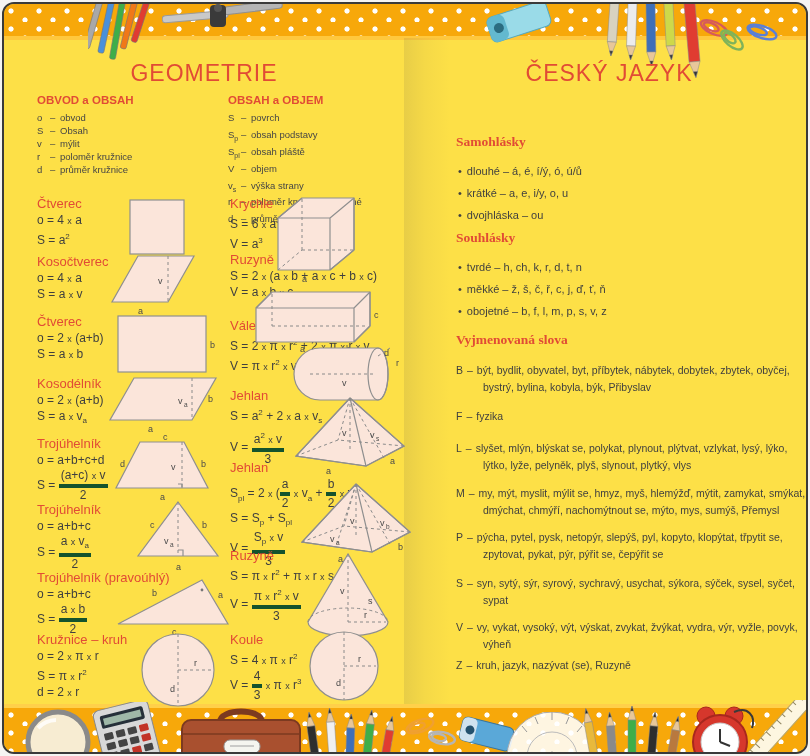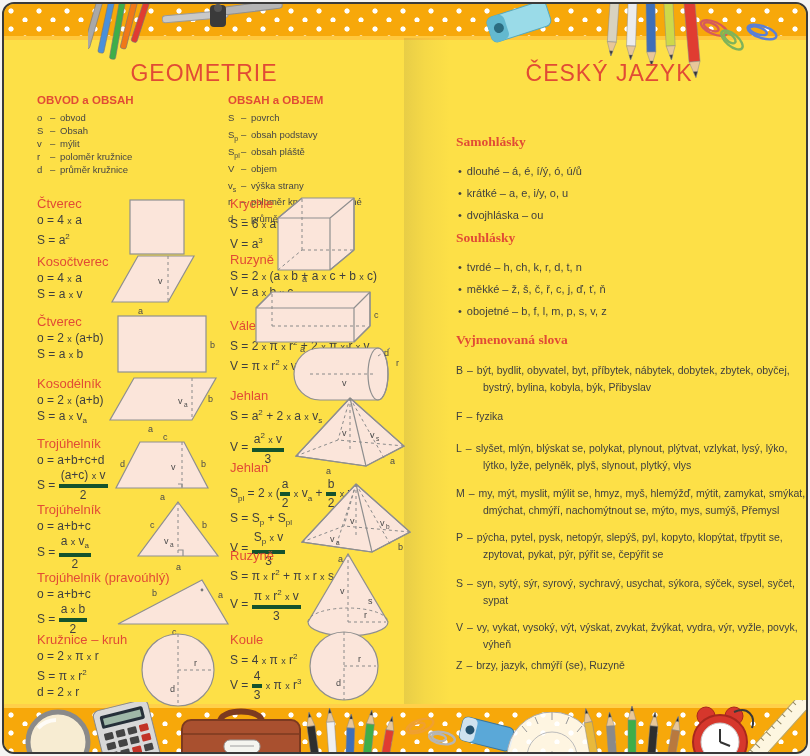--- a/index.html
+++ b/index.html
@@ -514,15 +514,15 @@
     <span class="sec-head">Vyjmenovaná slova</span>
   </div>
 
   <div class="vrow" style="left:452px;top:358px"><span class="vletter">B</span><span class="vdash">–</span><span>být, bydlit, obyvatel, byt, příbytek, nábytek, dobytek, zbytek, obyčej, bystrý, bylina, kobyla, býk, Přibyslav</span></div>
   <div class="vrow" style="left:452px;top:404px"><span class="vletter">F</span><span class="vdash">–</span><span>fyzika</span></div>
   <div class="vrow" style="left:452px;top:436px"><span class="vletter">L</span><span class="vdash">–</span><span>slyšet, mlýn, blýskat se, polykat, plynout, plýtvat, vzlykat, lysý, lýko, lýtko, lyže, pelyněk, plyš, slynout, plytký, vlys</span></div>
   <div class="vrow" style="left:452px;top:481px"><span class="vletter">M</span><span class="vdash">–</span><span>my, mýt, myslit, mýlit se, hmyz, myš, hlemýžď, mýtit, zamykat, smýkat, dmýchat, chmýří, nachomýtnout se, mýto, mys, sumýš, Přemysl</span></div>
   <div class="vrow" style="left:452px;top:525px"><span class="vletter">P</span><span class="vdash">–</span><span>pýcha, pytel, pysk, netopýr, slepýš, pyl, kopyto, klopýtat, třpytit se, zpytovat, pykat, pýr, pýřit se, čepýřit se</span></div>
   <div class="vrow" style="left:452px;top:571px"><span class="vletter">S</span><span class="vdash">–</span><span>syn, sytý, sýr, syrový, sychravý, usychat, sýkora, sýček, sysel, syčet, sypat</span></div>
   <div class="vrow" style="left:452px;top:615px"><span class="vletter">V</span><span class="vdash">–</span><span>vy, vykat, vysoký, výt, výskat, zvykat, žvýkat, vydra, výr, vyžle, povyk, výheň</span></div>
-  <div class="vrow" style="left:452px;top:653px"><span class="vletter">Z</span><span class="vdash">–</span><span>brzy, jazyk, chmýří (se), Ruzyně</span></div>
+  <div class="vrow" style="left:452px;top:653px"><span class="vletter">Z</span><span class="vdash">–</span><span>kruh, jazyk, nazývat (se), Ruzyně</span></div>
 
 </div>
 
 </body></html>

